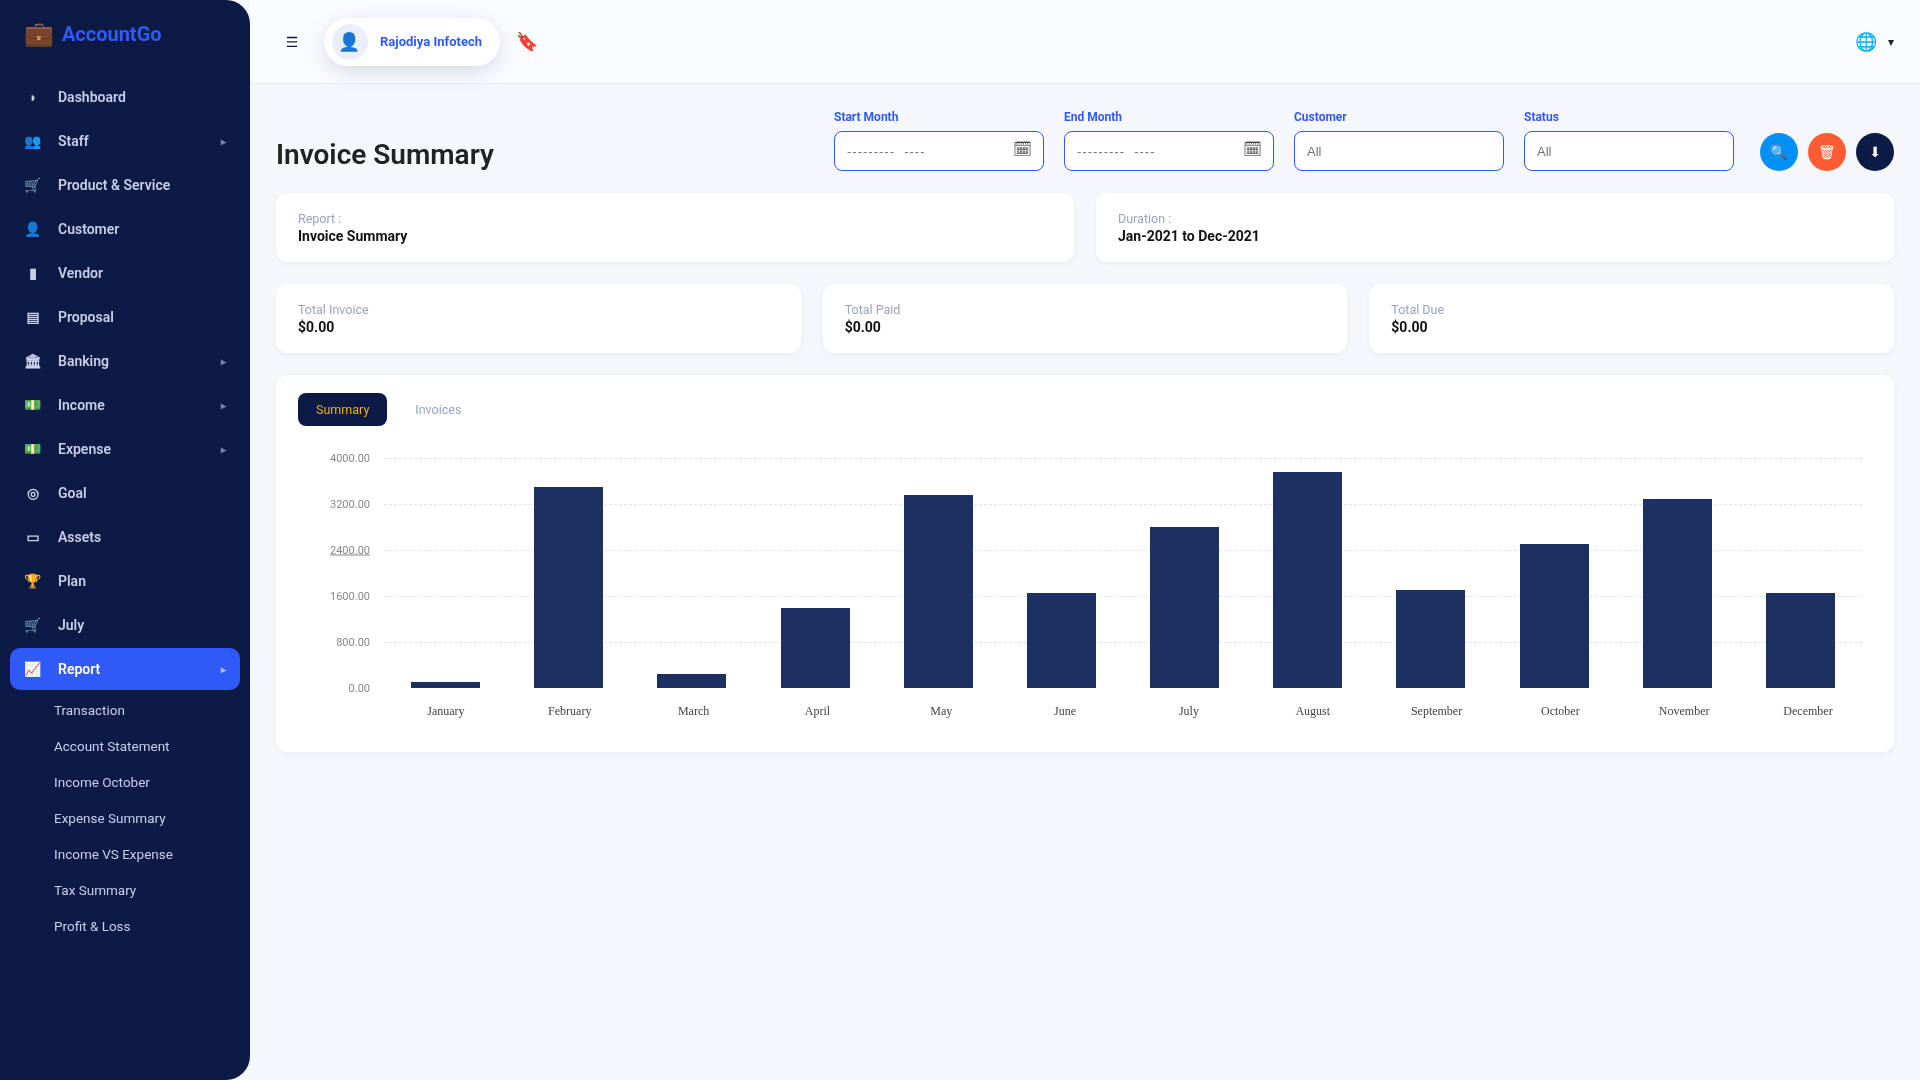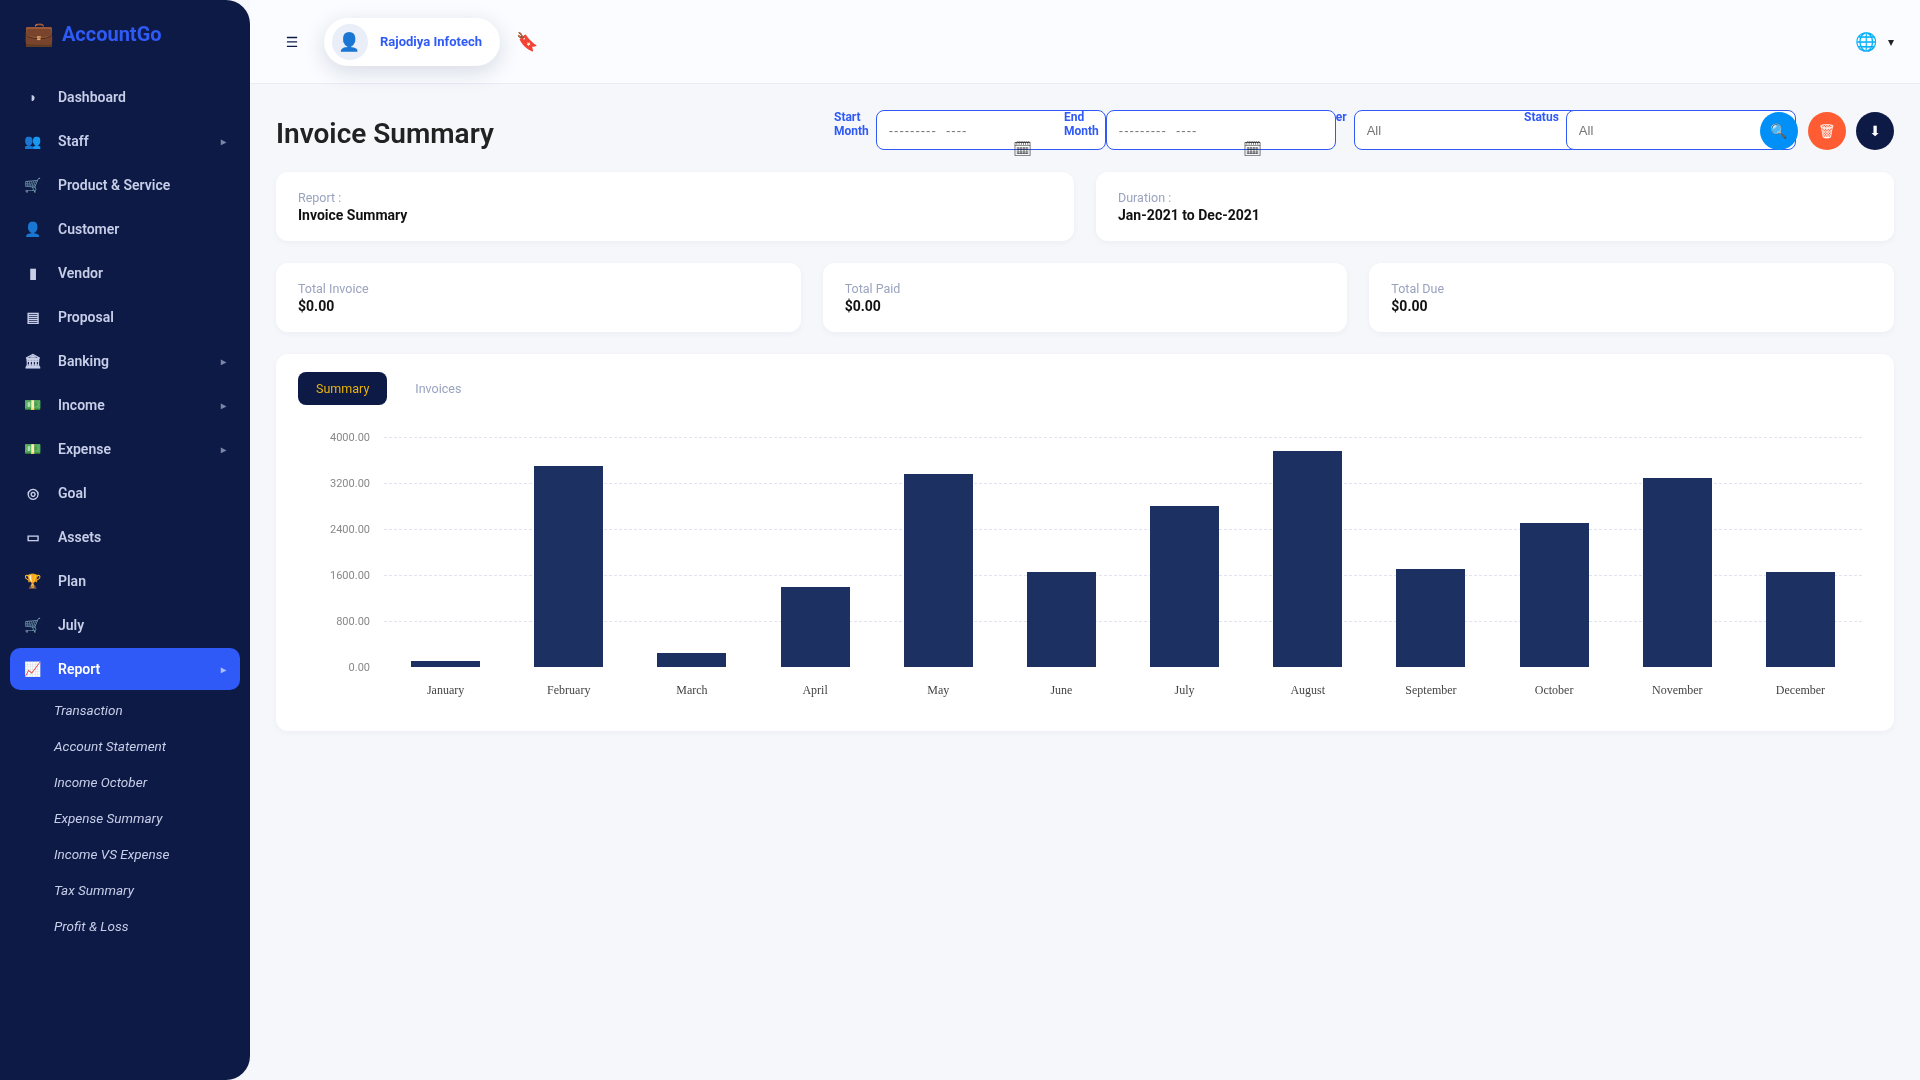--- a/index.html
+++ b/index.html
@@ -10,41 +10,41 @@
 .sidebar { width: 250px; background: #0e1a46; color: #fff; display: flex; flex-direction: column; overflow-y: auto; border-top-right-radius: 24px; border-bottom-right-radius: 24px; }
 .logo { padding: 20px 24px; display: flex; align-items: center; gap: 8px; }
 .logo-icon { color: #2f5af7; font-size: 24px; }
 .logo-text { color: #2f5af7; font-weight: 700; font-size: 20px; text-align: right; }
 .nav { display: flex; flex-direction: column; padding: 8px 10px; gap: 2px; }
 .nav-item { display: flex; align-items: center; gap: 16px; padding: 13px 14px; border-radius: 10px; cursor: pointer; color: #c7cee8; font-weight: 600; font-size: 14px; }
 .nav-item.active { background: #2f5af7; color: #fff; }
 .nav-item .nav-icon { width: 18px; display: inline-flex; justify-content: center; font-size: 14px; color: #c7cee8; }
 .nav-item.active .nav-icon { color: #fff; }
 .nav-item .chev { margin-left: auto; font-size: 10px; opacity: .6; }
-.sub-nav { padding-left: 30px; display: flex; flex-direction: column; font-style: italic; }
+.sub-nav { padding-left: 30px; display: flex; flex-direction: column; }
 .sub-item { padding: 10px 14px; color: #c7cee8; cursor: pointer; font-size: 13.5px; }
 
 
 .main { flex: 1; display: flex; flex-direction: column; }
 .header { height: 84px; background: #fafcff; border-bottom: 1px solid #e8ecf5; display: flex; align-items: center; padding: 0 26px; gap: 16px; }
 .hambtn { width: 32px; height: 32px; display: flex; align-items: center; justify-content: center; cursor: pointer; color: #0e1a46; }
 .company-pill { display: flex; align-items: center; gap: 12px; background: #fff; border-radius: 32px; padding: 6px 18px 6px 8px; box-shadow: 0 6px 22px rgba(14,26,70,0.15); }
 .avatar { width: 36px; height: 36px; border-radius: 50%; background: #e9eef8; display: flex; align-items: center; justify-content: center; color: #7b87ad; font-size: 18px; }
 .company-name { color: #2f5af7; font-weight: 700; font-size: 13px; }
 .bookmark { color: #0e1a46; font-size: 18px; cursor: pointer; }
 .header-right { margin-left: auto; display: flex; align-items: center; gap: 10px; }
 .globe { color: #222; font-size: 18px; cursor: pointer; }
 
 .content { padding: 26px 26px 26px 26px; overflow-y: auto; }
 
 
 .title-row { display: flex; align-items: flex-end; gap: 24px; margin-bottom: 22px; }
 .page-title { font-size: 28px; font-weight: 600; color: #222; }
 .filters { margin-left: auto; display: flex; align-items: flex-end; gap: 20px; }
-.fgrp { display: flex; flex-direction: row; gap: 7px; }
+.fgrp { display: flex; flex-direction: column; gap: 7px; }
 .flabel { color: #2f5af7; font-weight: 700; font-size: 12px; }
 .finput { height: 40px; border: 1px solid #2f5af7; background: #fff; border-radius: 8px; padding: 0 40px 0 12px; font-size: 13px; color: #333; outline: none; }
 .finput.placeholder { color: #9aa3bf; letter-spacing: 1px; }
 .w-date { width: 210px; position: relative; }
 .w-date .cal { position: absolute; right: 12px; top: 30px; color: #222; font-size: 15px; pointer-events: none; }
 .w-sel { width: 210px; }
 .fbuttons { display: flex; gap: 10px; margin-left: 6px; }
 .circle-btn { width: 38px; height: 38px; border-radius: 50%; display: flex; align-items: center; justify-content: center; color: #fff; cursor: pointer; }
 .cb-blue { background: #0090f7; }
 .cb-orange { background: #ff5c33; }
@@ -64,21 +64,21 @@
 .tab.active { background: #0e1a46; color: #eab308; }
 
 .chart-wrap { position: relative; height: 270px; padding-left: 80px; }
 .y-axis { position: absolute; left: 0; top: 0; bottom: 40px; width: 78px; }
 .ytick { position: absolute; right: 6px; font-size: 11px; color: #888; transform: translateY(-50%); }
 .plot { position: absolute; left: 86px; right: 10px; top: 0; bottom: 40px; }
 .gridline { position: absolute; left: 0; right: 0; height: 0; border-top: 1px dashed #dfe4f0; }
 .bars { position: absolute; left: 0; right: 0; bottom: 0; top: 0; display: flex; }
 .barcell { flex: 1; display: flex; align-items: flex-end; justify-content: center; }
 .bar { width: 56%; background: #1c3161; }
-.x-axis { position: absolute; left: 86px; right: 10px; bottom: 0; height: 32px; display: flex; }
+.x-axis { position: absolute; left: 86px; right: 2px; bottom: 0; height: 32px; display: flex; }
 .xl { flex: 1; text-align: center; font-size: 12px; color: #444; padding-top: 8px; font-family: Georgia, serif; }
 </style>
 </head>
 <body>
 
 <div class="app">
   <aside class="sidebar">
     <div class="logo">
       <span class="logo-icon">💼</span>
       <span class="logo-text">AccountGo</span>
@@ -240,21 +240,21 @@
         <div class="tabs">
           <div class="tab active">Summary</div>
           <div class="tab">Invoices</div>
         </div>
 
         <div class="chart-wrap">
           <div class="y-axis" id="yaxis">
               <div class="ytick" style="top: 100%;">0.00</div>
               <div class="ytick" style="top: 80%;">800.00</div>
               <div class="ytick" style="top: 60%;">1600.00</div>
-              <div class="ytick" style="top: 40%;">2400.00</div>
+              <div class="ytick" style="top: 40%; text-decoration: underline;">2400.00</div>
               <div class="ytick" style="top: 20%;">3200.00</div>
               <div class="ytick" style="top: 0%;">4000.00</div>
             </div>
           <div class="plot" id="plot">
             <div id="grids">
                 <div class="gridline" style="top: 80%;"></div>
                 <div class="gridline" style="top: 60%;"></div>
                 <div class="gridline" style="top: 40%;"></div>
                 <div class="gridline" style="top: 20%;"></div>
                 <div class="gridline" style="top: 0%;"></div>

